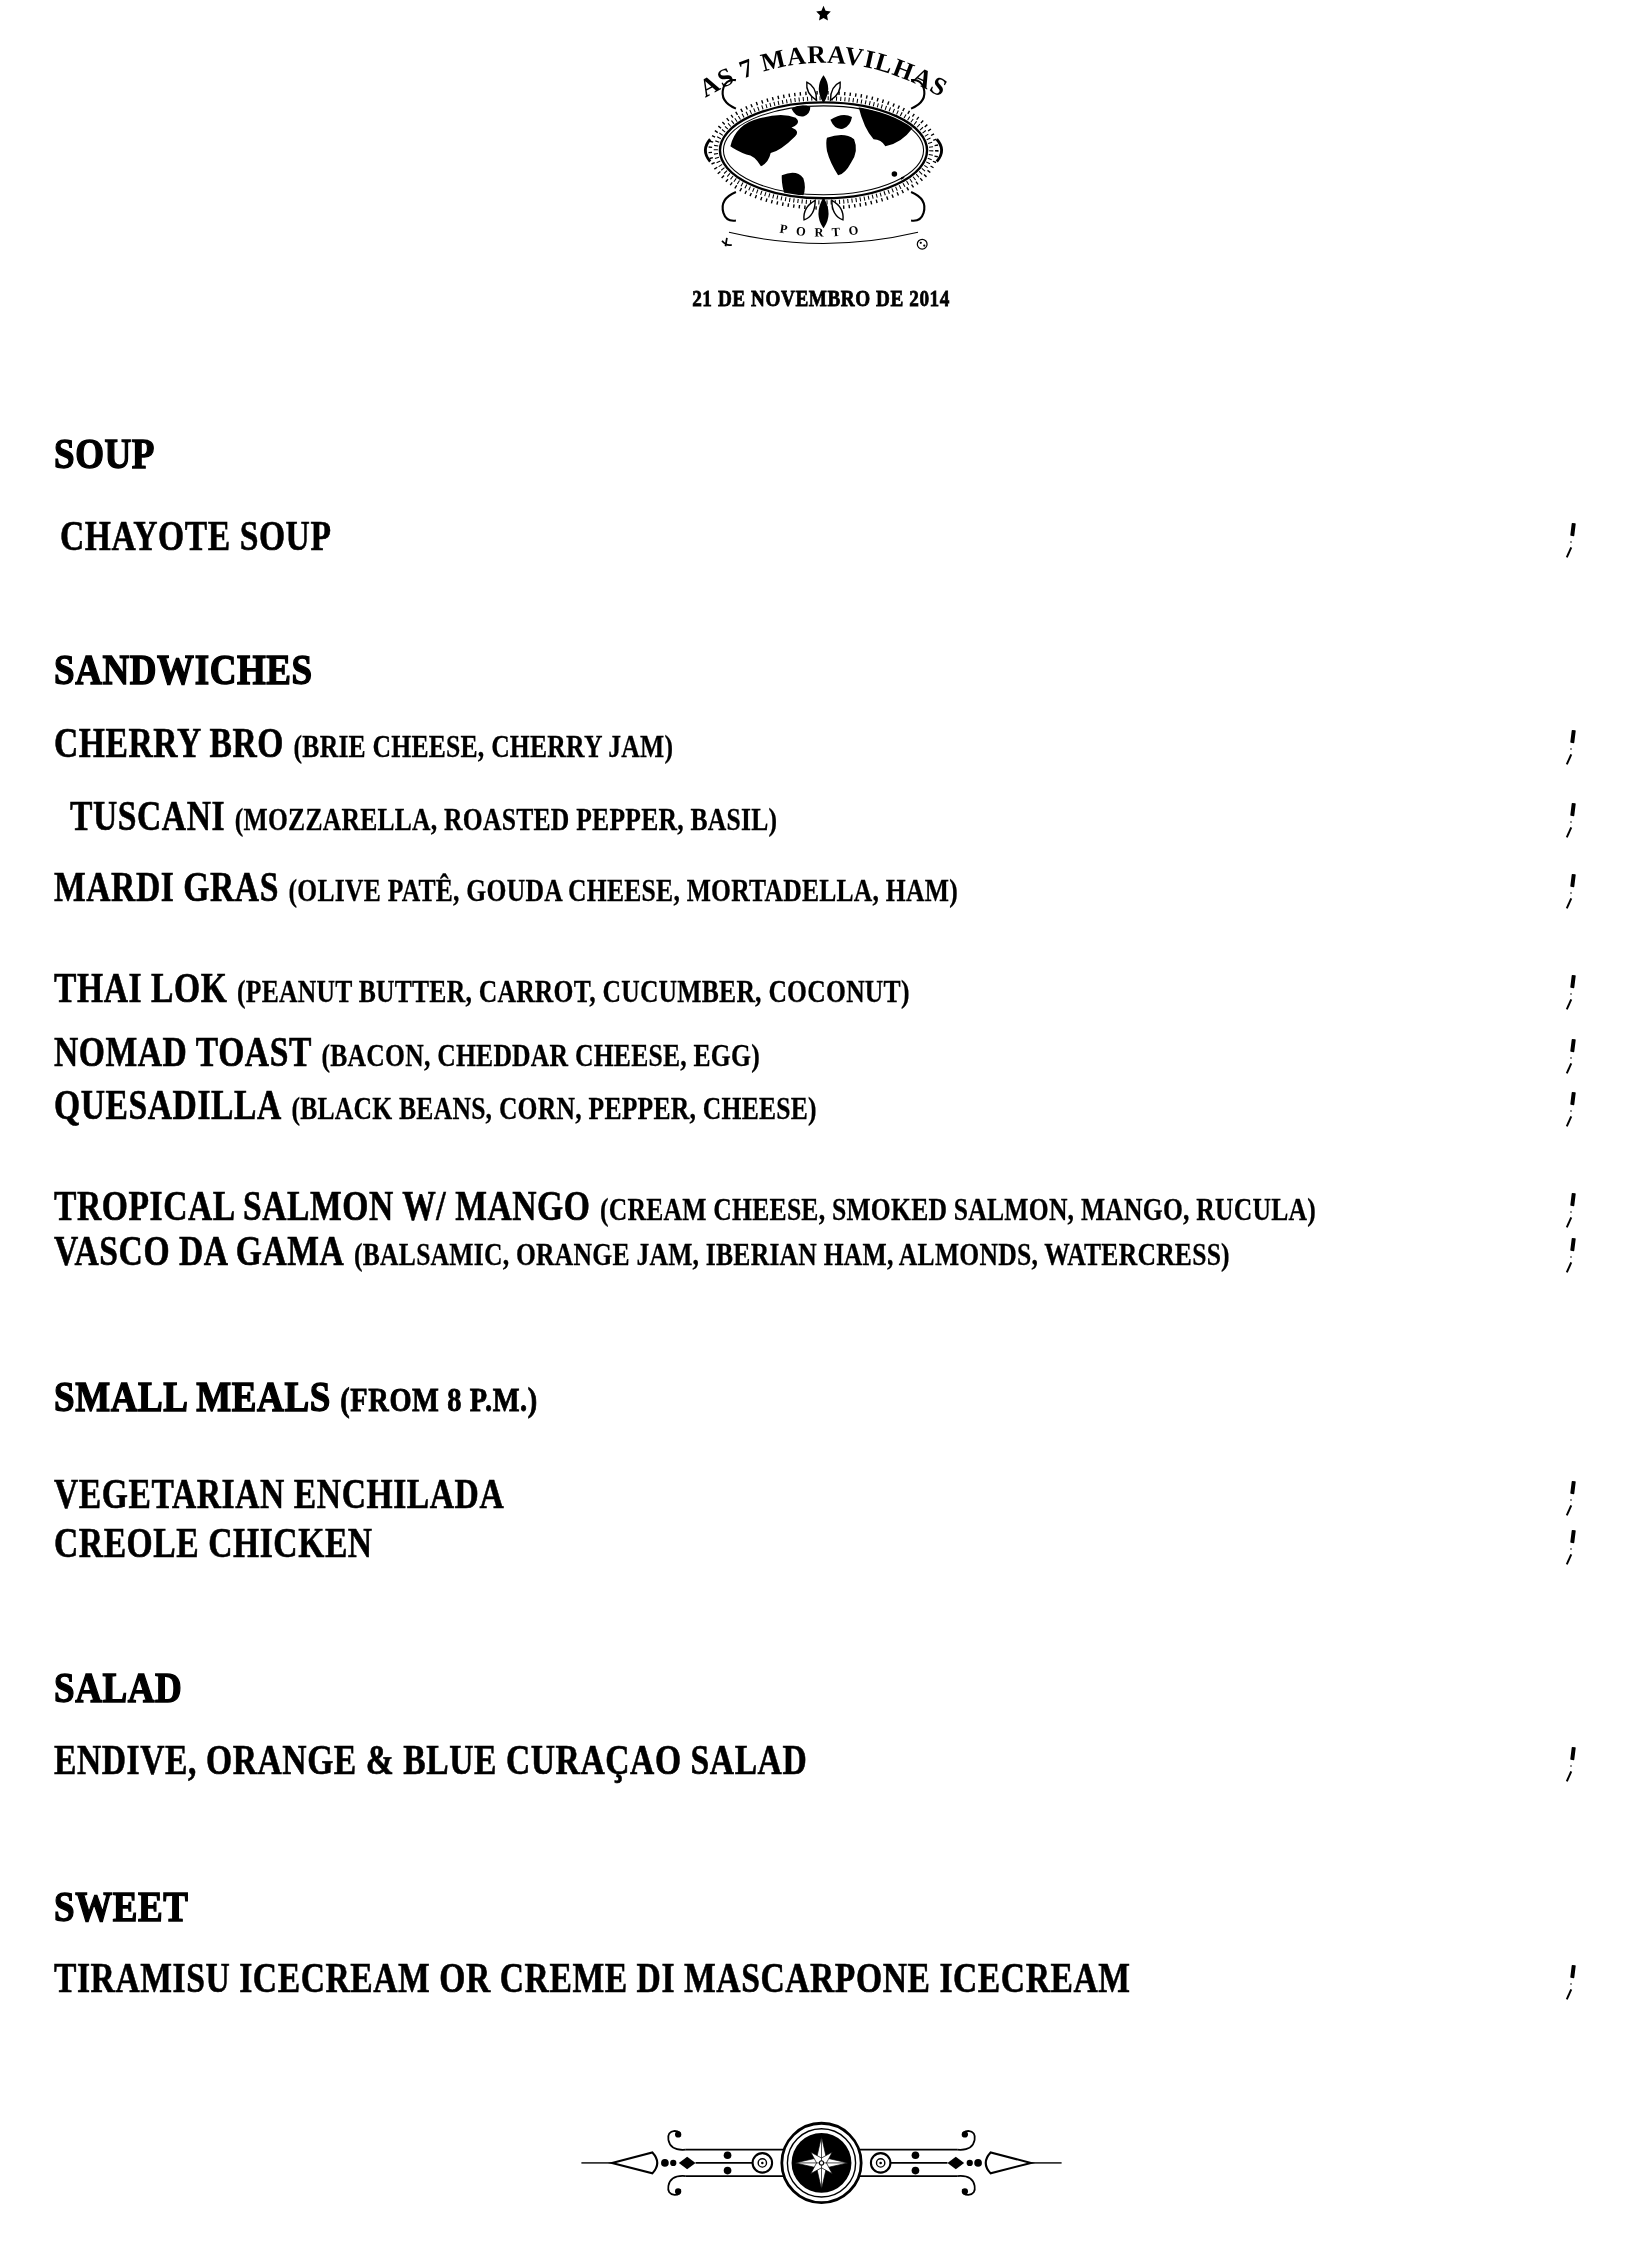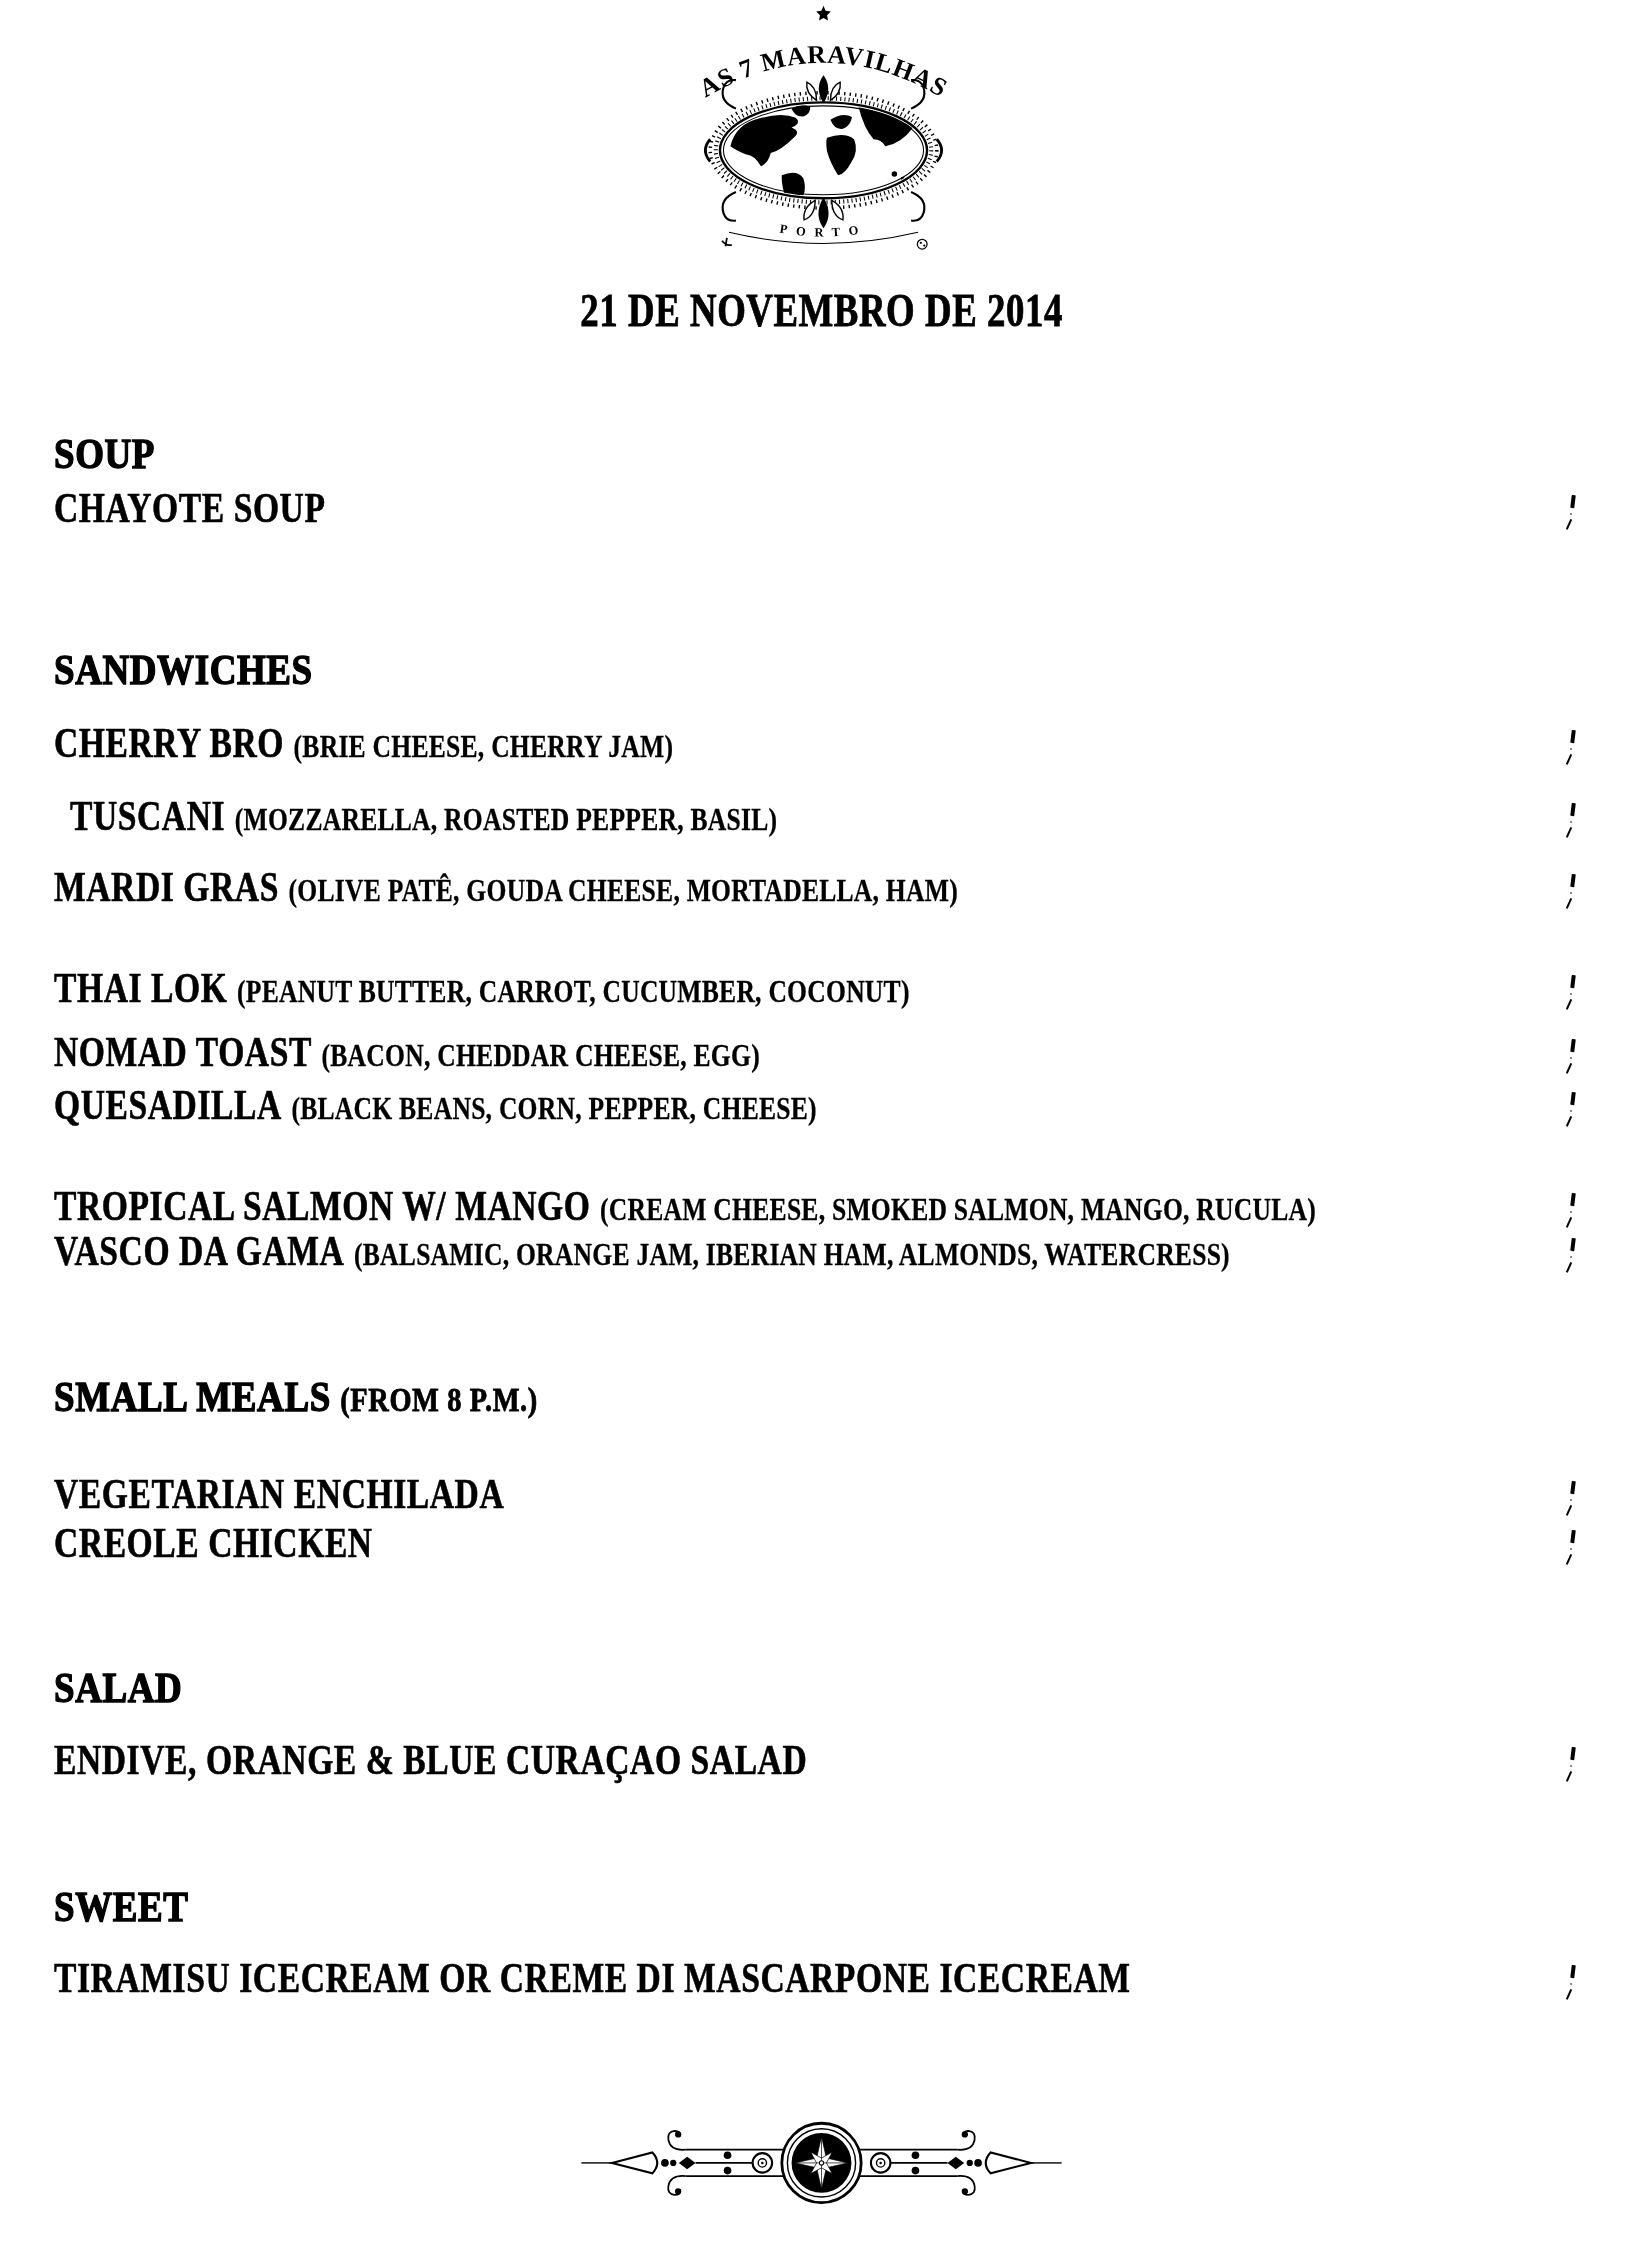--- a/index.html
+++ b/index.html
@@ -26,21 +26,21 @@
     -webkit-text-stroke:0.6px #000;
   }
   .item-desc {
     font-size:32px; font-weight:bold; letter-spacing:0.3px; margin-left:12px;
     -webkit-text-stroke:0.3px #000;
   }
 
   
   .date-line {
     position:absolute; top:285px; left:0; width:100%; text-align:center;
-    font-size:46px; font-weight:bold; line-height:1.15; letter-spacing:0.7px;
+    font-size:24px; font-weight:bold; line-height:1.15; letter-spacing:0.7px;
     -webkit-text-stroke:0.8px #000;
   }
   .date-line .condense { transform:scaleX(0.80); transform-origin:center bottom; }
 
   
   .price-mark { position:absolute; right:67px; top:9.7px; width:8.3px; height:43px; }
   .price-mark i { position:absolute; display:block; background:#000; }
   .price-mark .tick  { top:1.4px;  left:2.8px; width:3.5px;  height:13.2px; transform:rotate(7deg);  border-radius:0.7px; }
   .price-mark .pdot  { top:19px; left:2.1px; width:2.1px;  height:2.8px;  opacity:.45; }
   .price-mark .slash { top:25px; left:0px; width:2.4px; height:11px; transform:rotate(24deg); }
@@ -119,21 +119,21 @@
       </g>
     </g>
   </svg>
 
   <div class="date-line">
     <span class="condense">21 DE NOVEMBRO DE 2014</span>
   </div>
 
   <div id="menu">
       <div class="row header-row" style="top: 429px;"><span class="condense"><span class="header-text">SOUP</span></span></div>
-      <div class="row item-row" style="top: 484px;"><span class="condense"><span class="item-name">CHAYOTE SOUP</span></span><span class="price-mark">
+      <div class="row item-row" style="top: 512px; margin-left: 6px;"><span class="condense"><span class="item-name">CHAYOTE SOUP</span></span><span class="price-mark">
           <i class="tick"></i>
           <i class="pdot"></i>
           <i class="slash"></i>
         </span></div>
       <div class="row header-row" style="top: 645px;"><span class="condense"><span class="header-text">SANDWICHES</span></span></div>
       <div class="row item-row" style="top: 719px;"><span class="condense"><span class="item-name">CHERRY BRO</span><span class="item-desc">(BRIE CHEESE, CHERRY JAM)</span></span><span class="price-mark">
           <i class="tick"></i>
           <i class="pdot"></i>
           <i class="slash"></i>
         </span></div>

